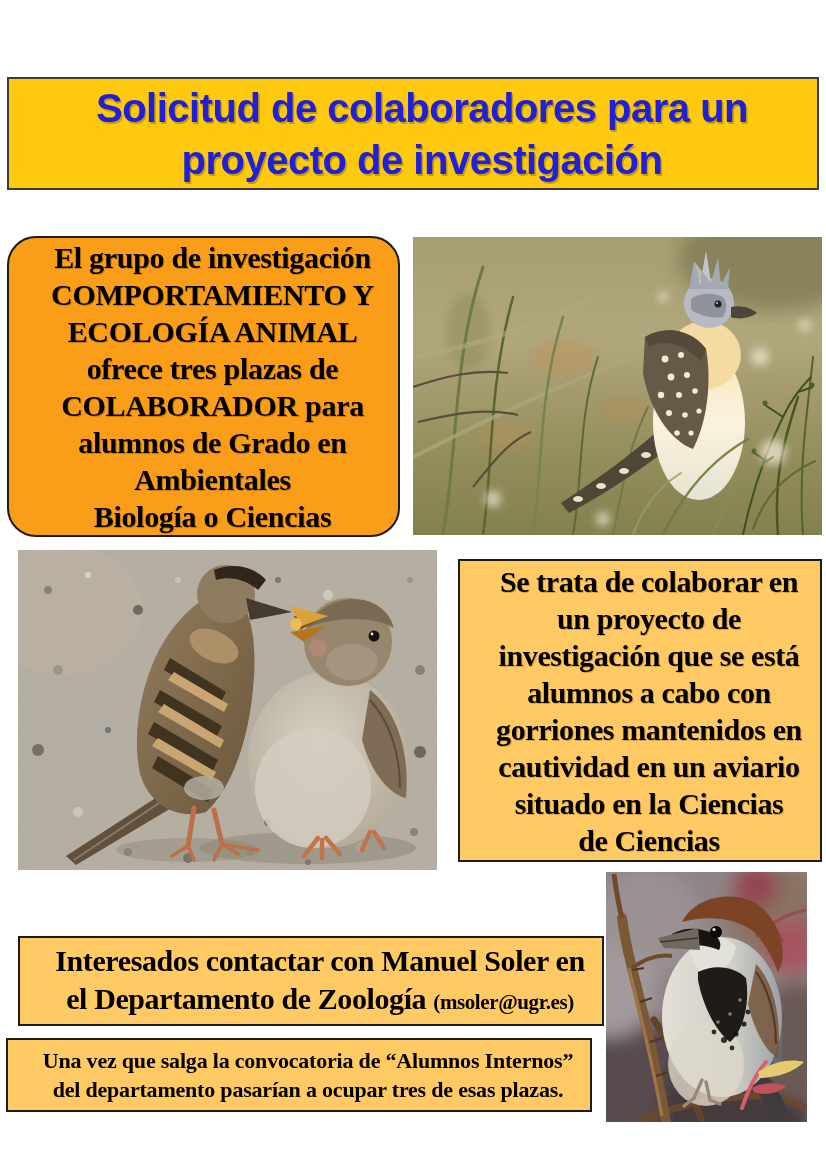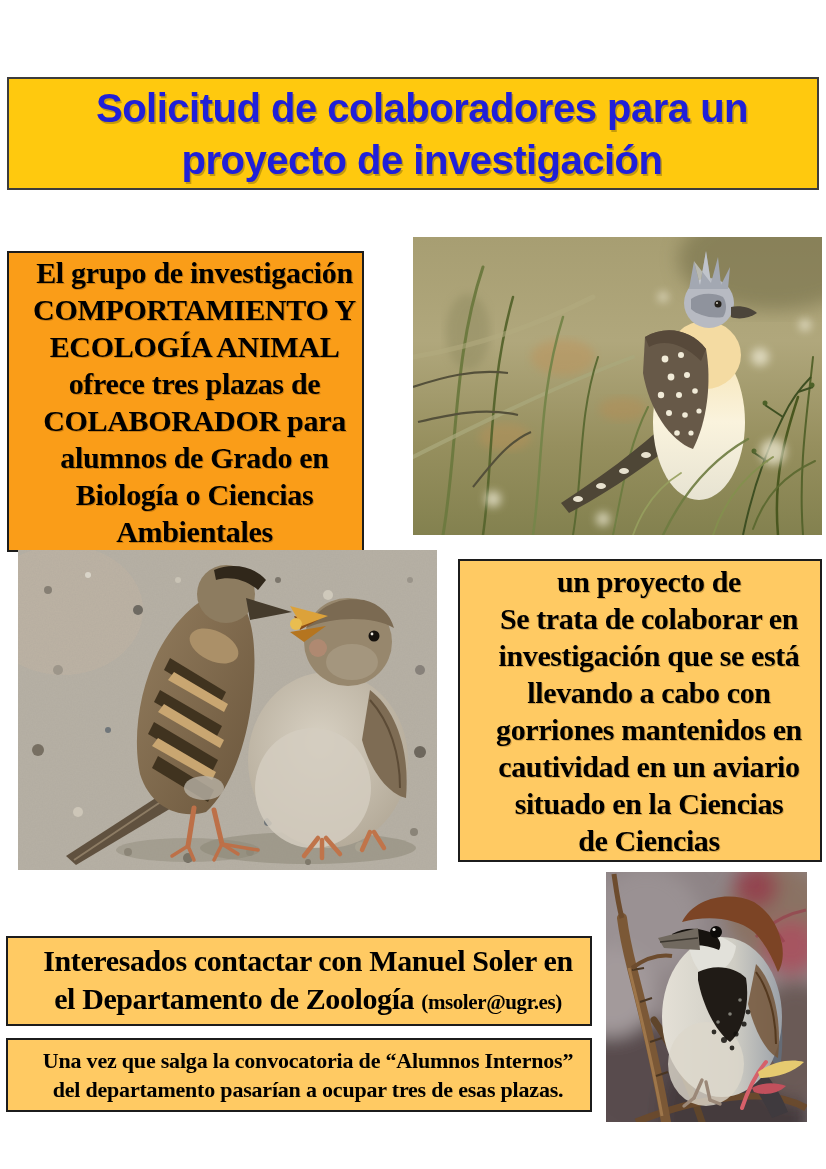--- a/index.html
+++ b/index.html
@@ -20,37 +20,38 @@
     border-color:#3c3c3c;
   }
   .title-line{
     font-family:"Liberation Sans",sans-serif;font-weight:700;
     font-size:40px;line-height:52px;white-space:nowrap;
     color:var(--title-text,#2020d8);
     text-shadow:1.5px 1.5px 0 rgba(90,70,10,.35);
     letter-spacing:-0.5px;
   }
   .intro-box{
-    left:7px;top:251px;width:357px;height:301px;
+    left:7px;top:236px;width:393px;height:301px;
     background:var(--intro-bg,#fa9d18);
+    border-radius:29px;
   }
   .intro-box .ln{
     font-weight:700;font-size:30px;line-height:37px;white-space:nowrap;
     letter-spacing:-0.3px;text-shadow:1px 1px 0 rgba(110,60,0,.35);
   }
   .project-box{
     left:458px;top:559px;width:364px;height:303px;
     background:var(--panel-bg,#ffca63);
   }
   .project-box .ln{
     font-weight:700;font-size:30px;line-height:37px;white-space:nowrap;
     letter-spacing:-0.4px;text-shadow:1px 1px 0 rgba(110,70,10,.3);
   }
   .contact-box{
-    left:6px;top:936px;width:586px;height:90px;
+    left:18px;top:936px;width:586px;height:90px;
     background:var(--panel-bg,#ffca63);
   }
   .contact-box .ln{
     font-weight:700;font-size:30px;line-height:38px;white-space:nowrap;
     letter-spacing:-0.4px;
   }
   .contact-box .email{font-size:21px;font-weight:700;text-align:right;}
   .note-box{
     left:6px;top:1038px;width:586px;height:74px;
     background:var(--panel-bg,#ffca63);
@@ -76,22 +77,22 @@
     <div class="title-line">proyecto de investigación</div>
   </header>
 
   <section class="box intro-box">
     <div class="ln">El grupo de investigación</div>
     <div class="ln">COMPORTAMIENTO Y</div>
     <div class="ln">ECOLOGÍA ANIMAL</div>
     <div class="ln">ofrece tres plazas de</div>
     <div class="ln">COLABORADOR para</div>
     <div class="ln">alumnos de Grado en</div>
+    <div class="ln">Ambientales</div>
     <div class="ln">Biología o Ciencias</div>
-    <div class="ln">Ambientales</div>
   </section>
 
   <figure class="photo photo-cuckoo">
     <svg viewBox="0 0 409 298" preserveAspectRatio="none" aria-hidden="true">
       <defs>
         <linearGradient id="cbg" x1="0" y1="0" x2="0" y2="1">
           <stop offset="0" stop-color="#a79e72"></stop>
             <stop offset="0.35" stop-color="#b0a77c"></stop>
           <stop offset="0.7" stop-color="#968f5e"></stop>
             <stop offset="1" stop-color="#83814f"></stop>
@@ -291,24 +292,24 @@
             <path d="M170,296 L176,310"></path>
             <path d="M204,294 L196,310"></path>
           <path d="M204,294 L220,304"></path>
             <path d="M204,294 L240,300"></path>
         </g>
       </g>
     </svg>
   </figure>
 
   <section class="box project-box">
+    <div class="ln">Se trata de colaborar en</div>
     <div class="ln">un proyecto de</div>
-    <div class="ln">Se trata de colaborar en</div>
     <div class="ln">investigación que se está</div>
-    <div class="ln">llevando a cabo con</div>
+    <div class="ln">alumnos a cabo con</div>
     <div class="ln">gorriones mantenidos en</div>
     <div class="ln">cautividad en un aviario</div>
     <div class="ln">situado en la Ciencias</div>
     <div class="ln">de Ciencias</div>
   </section>
 
   <figure class="photo photo-male">
     <svg viewBox="0 0 201 250" preserveAspectRatio="none" aria-hidden="true">
       <defs>
         <filter id="mblur">

